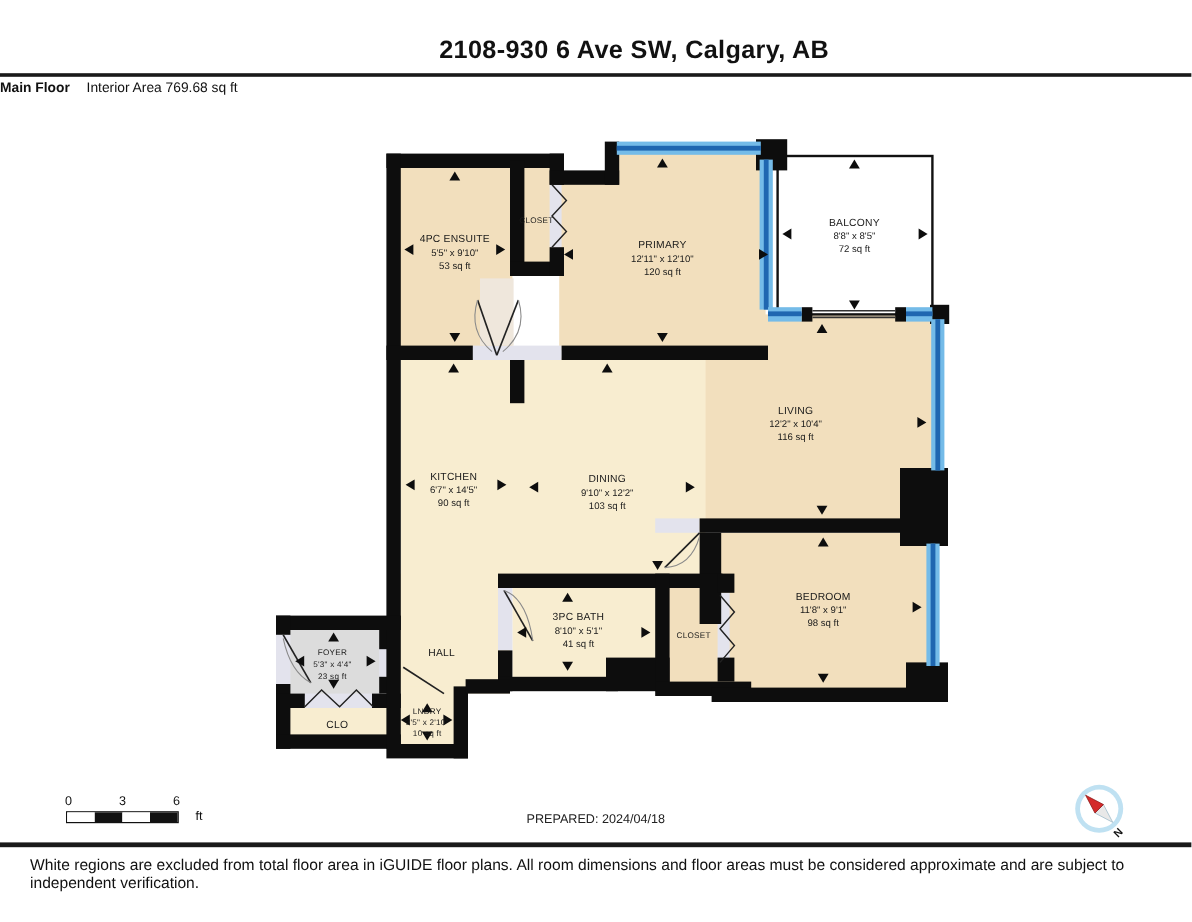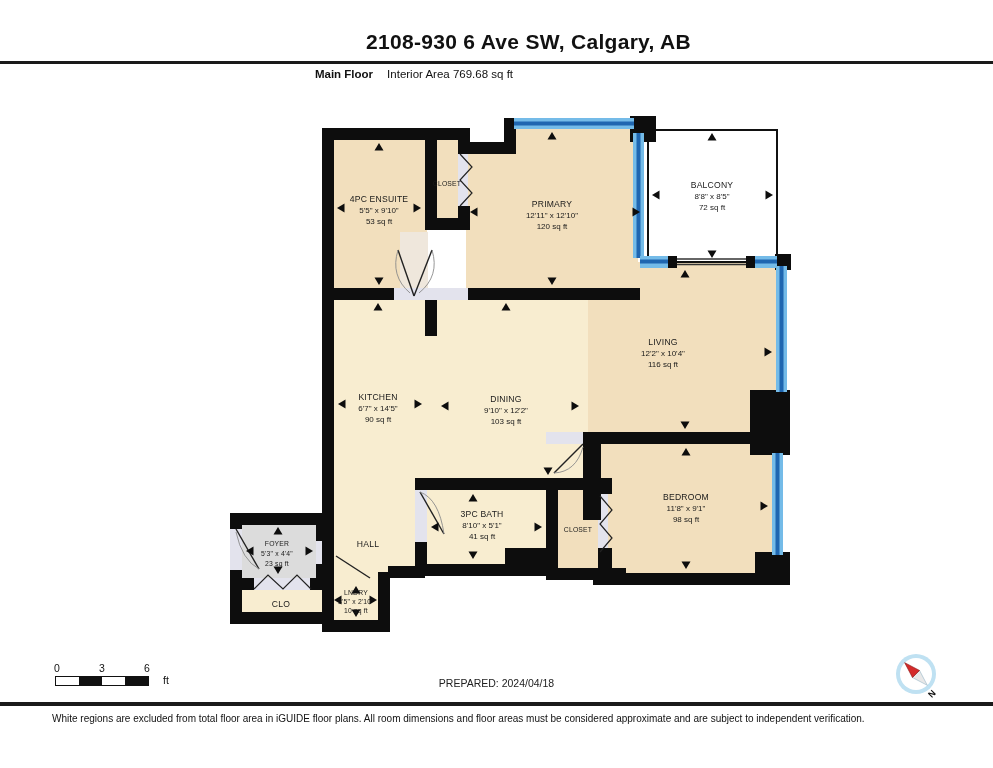--- a/index.html
+++ b/index.html
@@ -1,31 +1,31 @@
 <!DOCTYPE html>
 <html><head>
 <meta charset="utf-8">
 <style>
   html,body{margin:0;padding:0;background:#fff;}
   body{width:993px;height:768px;position:relative;font-family:"Liberation Sans",sans-serif;color:#111;overflow:hidden;}
   .abs{position:absolute;}
   #title{top:30px;left:0;width:993px;text-align:center;font-size:21px;font-weight:700;letter-spacing:.3px;padding-left:32px;}
   #header-rule{top:61px;left:0;width:993px;height:3px;background:#1a1a1a;}
-  #subtitle{top:68px;left:0;width:828px;text-align:center;font-size:11.5px;}
+  #subtitle{top:68px;left:0;width:828px;text-align:left;font-size:11.5px;}
   #subtitle .fl{font-weight:700;margin-right:14px;}
   #plan{top:0;left:0;}
   
   #scale{top:676px;left:55px;width:92px;height:8px;border:1px solid #111;display:flex;}
   #scale div{flex:1;}
   .sb-w{background:#fff;} .sb-b{background:#111;}
   .sticks{top:662px;font-size:10.5px;width:20px;text-align:center;}
   #ft-label{top:674px;left:163px;font-size:10.5px;}
   #prepared{top:677px;left:0;width:993px;text-align:center;font-size:10.5px;color:#222;}
   #footer-rule{top:702px;left:0;width:993px;height:3.5px;background:#1a1a1a;}
-  #disclaimer{top:713px;left:52px;width:930px;font-size:10px;color:#111;}
+  #disclaimer{top:713px;left:25px;width:930px;font-size:13px;color:#111;}
   
   text{font-family:"Liberation Sans",sans-serif;fill:#1a1a1a;text-anchor:middle;}
   .rname{font-size:8.6px;letter-spacing:.2px;}
   .rdim{font-size:8px;}
   .rsmall{font-size:6.8px;letter-spacing:.2px;}
   .wall{fill:#0d0d0d;}
   .win-l{fill:#74bbe8;} .win-d{fill:#1f66b0;}
   .leaf{stroke:#222;stroke-width:1.4;fill:none;}
   .arc{stroke:#8a8a8a;stroke-width:.9;fill:none;}
   .fold{stroke:#222;stroke-width:1.2;fill:none;}

